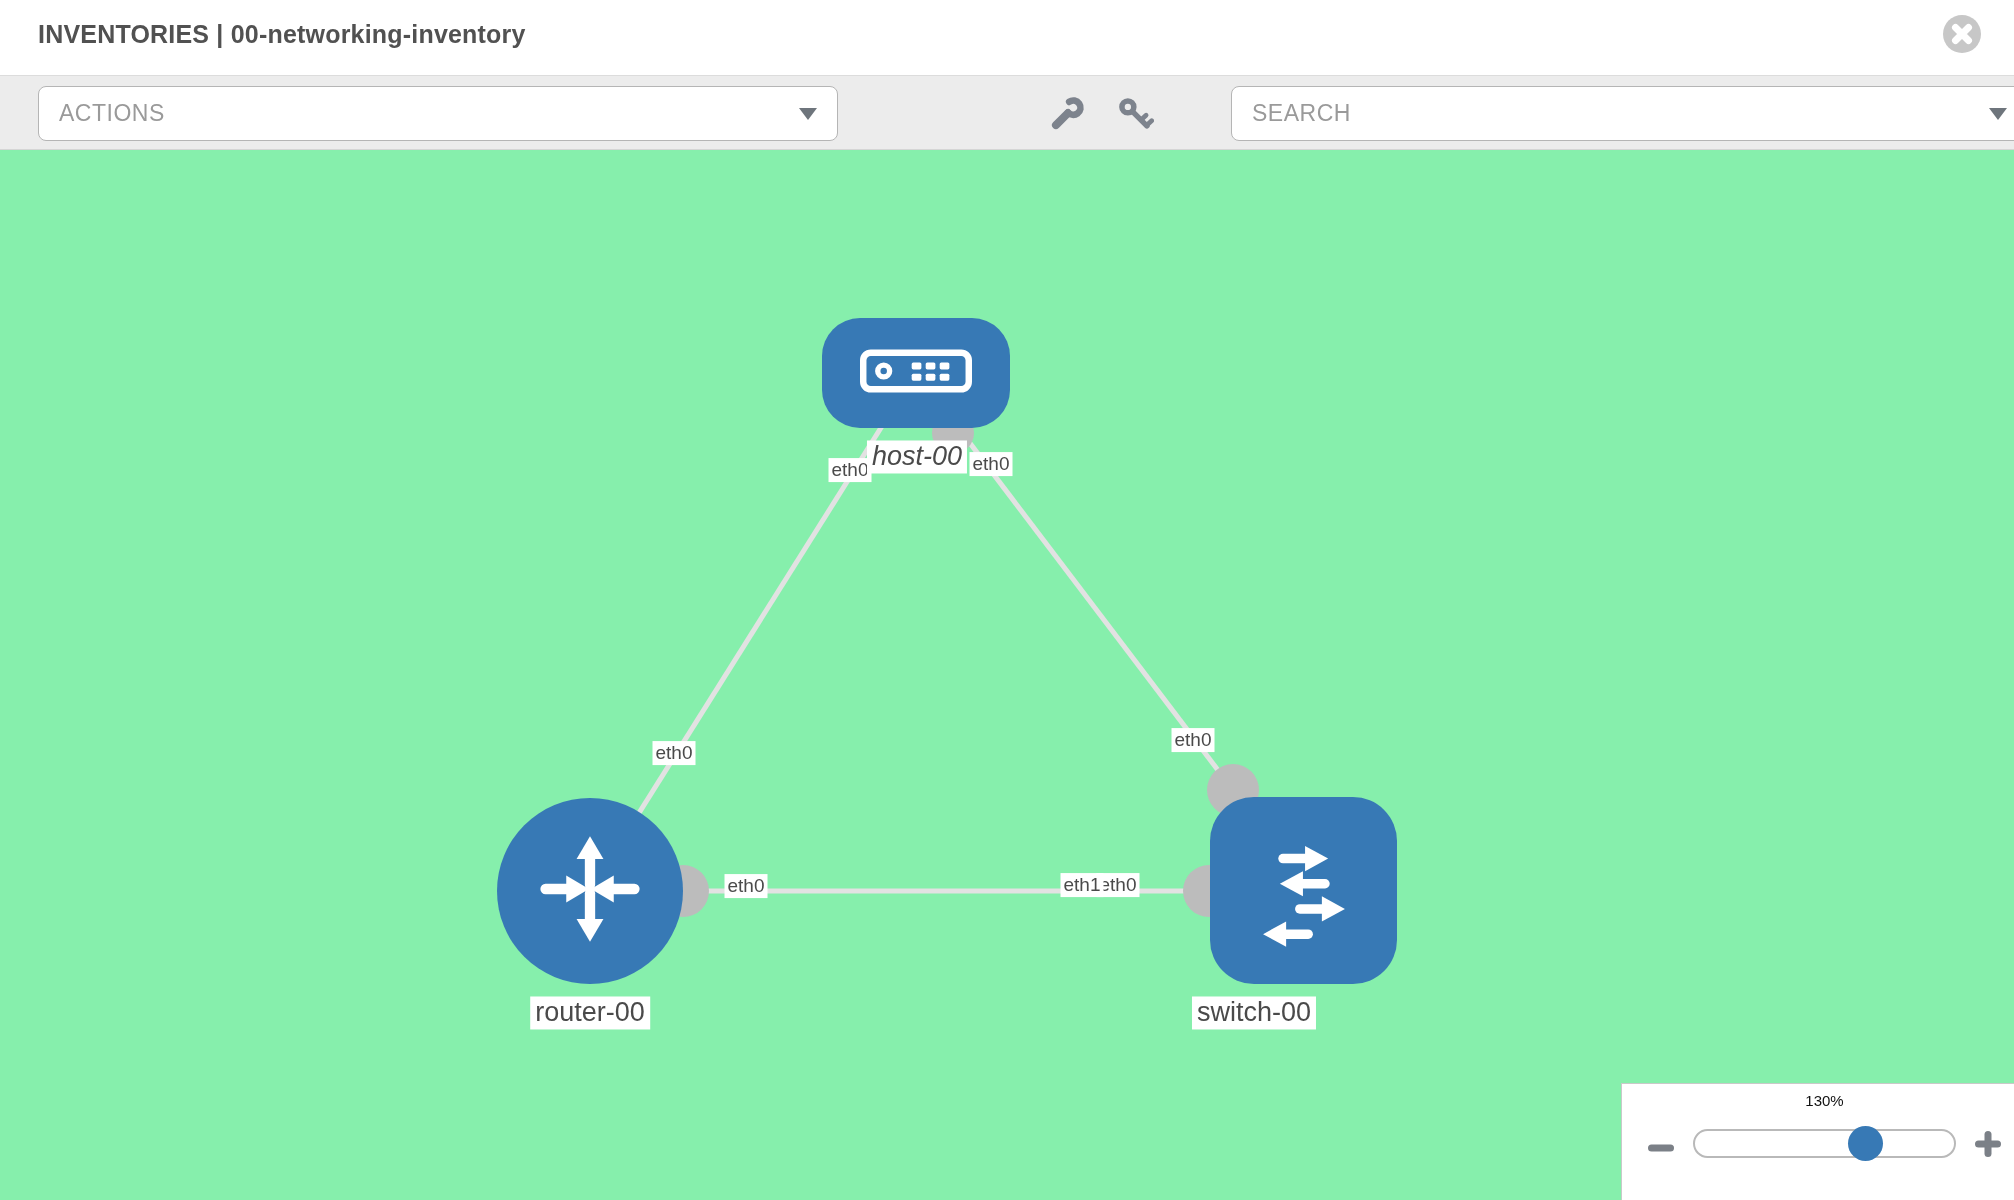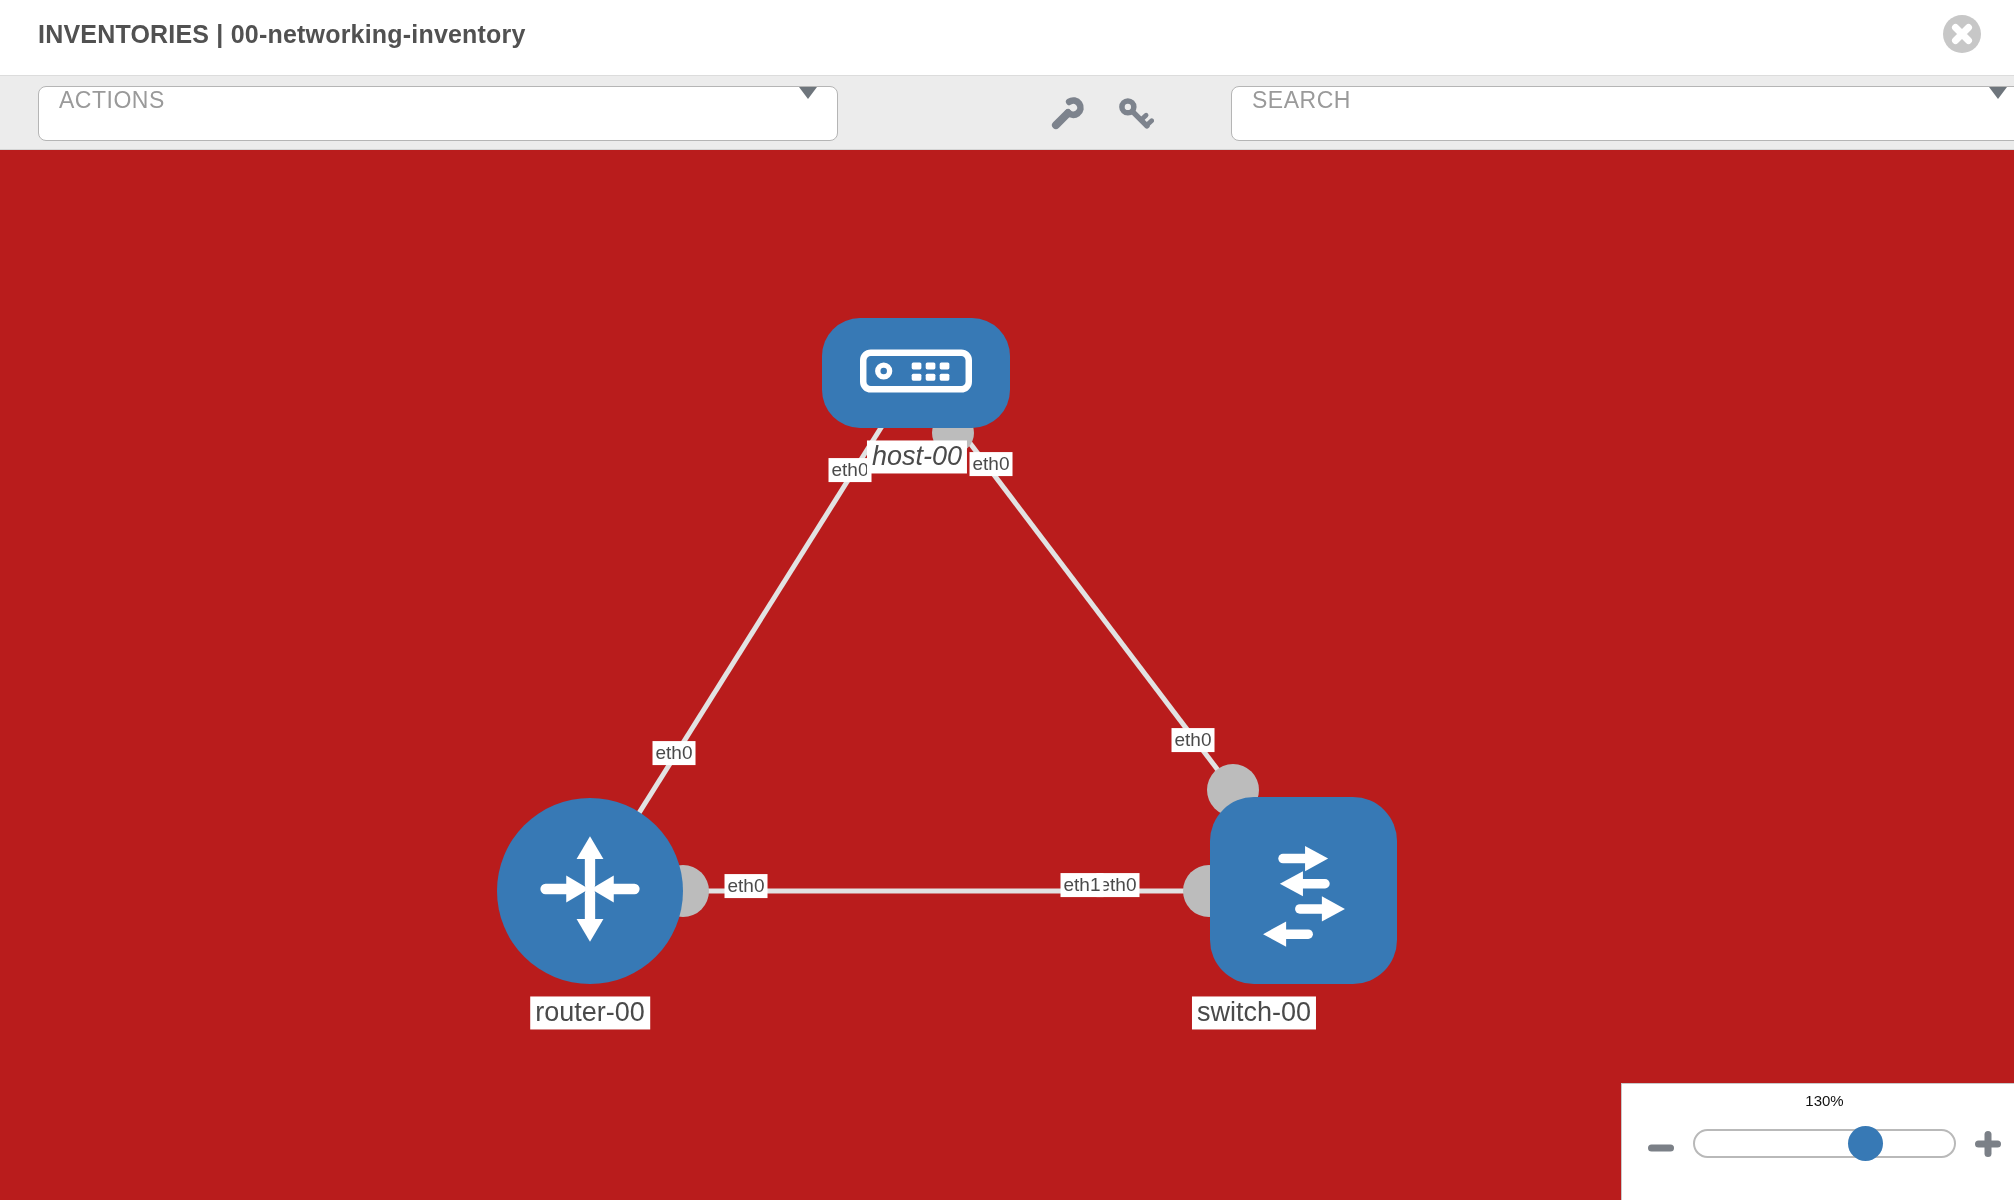--- a/index.html
+++ b/index.html
@@ -10,32 +10,32 @@
   
   .header { position:absolute; left:0; top:0; width:2014px; height:75px; background:#fff; }
   .header-title { position:absolute; left:38px; top:20px; font-size:25px; font-weight:bold;
                   color:#515151; letter-spacing:0.2px; }
   .close-btn { position:absolute; right:32px; top:14px; width:40px; height:40px; cursor:pointer; }
 
   
   .toolbar { position:absolute; left:0; top:75px; width:2014px; height:75px; background:#ececec;
              border-top:1px solid #dcdcdc; border-bottom:1px solid #d5d5d5; }
   .dropdown { position:absolute; top:10px; height:55px; background:#fff; border:1px solid #b5b5b5;
-              border-radius:8px; display:flex; padding:0 20px; cursor:pointer; }
+              border-radius:8px; display:flex; align-items:center; padding:0 20px; cursor:pointer; }
   .dropdown-label { font-size:23px; color:#9a9a9a; letter-spacing:0.5px; flex:1; }
   .caret { width:0; height:0; border-left:9px solid transparent; border-right:9px solid transparent;
            border-top:12px solid #6e757c; }
   .actions-dd { left:38px; width:800px; }
   .search-dd { left:1183px; width:797px;margin-left:48px; }
   .tool-icon { position:absolute; top:19px; width:38px; height:38px; cursor:pointer; }
   .wrench-pos { left:1048px; }
   .key-pos { left:1116px; }
 
   
-  .canvas { position:absolute; left:0; top:150px; width:2014px; height:1050px; background:#b91c1c; }
+  .canvas { position:absolute; left:0; top:150px; width:2014px; height:1050px; background:#86efac; }
   .links-svg { position:absolute; left:0; top:0; }
 
   .node { position:absolute; background:#3779b5; display:flex; align-items:center;
           justify-content:center; cursor:pointer; }
   .node-host   { left:822px;  top:168px; width:188px; height:110px; border-radius:38px; }
   .node-router { left:497px;  top:648px; width:186px; height:186px; border-radius:50%; }
   .node-switch { left:1210px; top:647px; width:187px; height:187px; border-radius:44px; }
 
   .nlabel { position:absolute; transform:translate(-50%,-50%); background:#fff; color:#4a4a4a;
             font-size:27px; line-height:1.15; padding:1px 5px; white-space:nowrap; }

